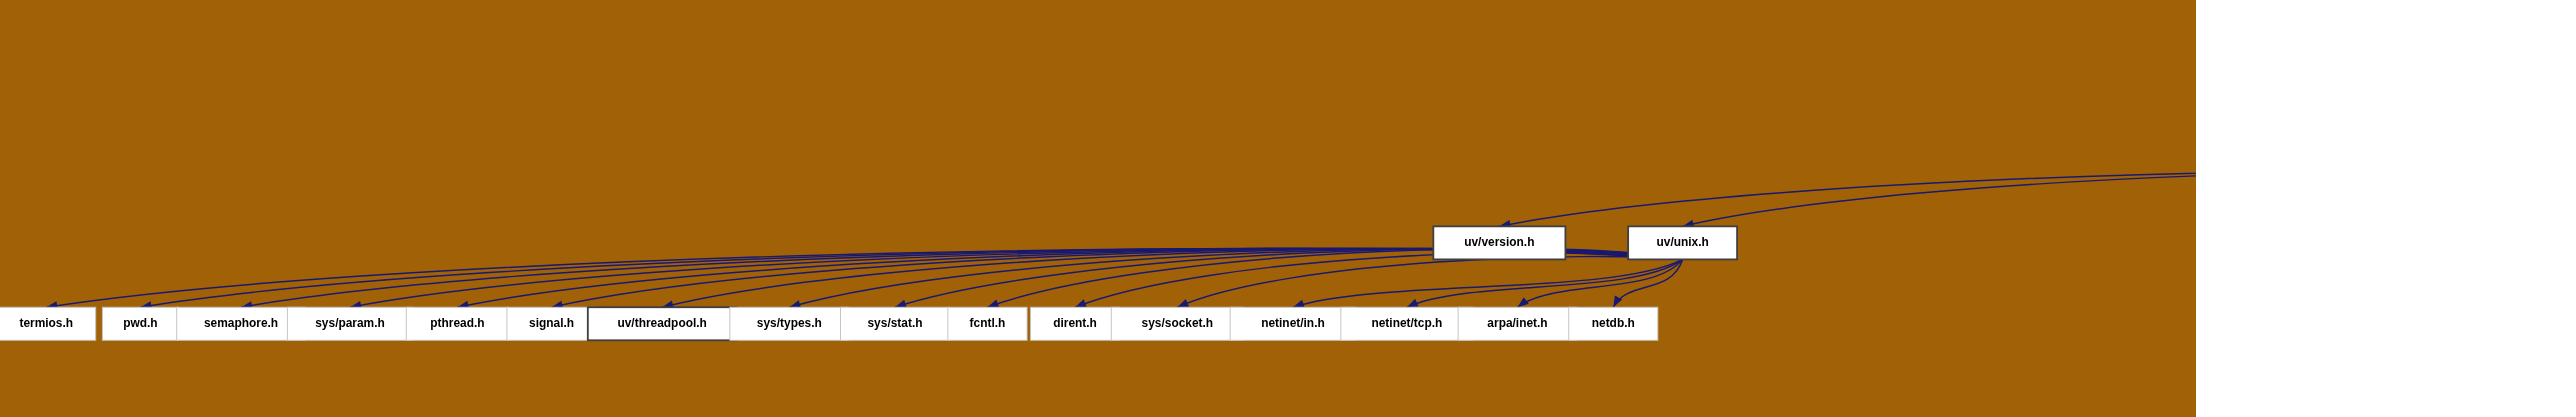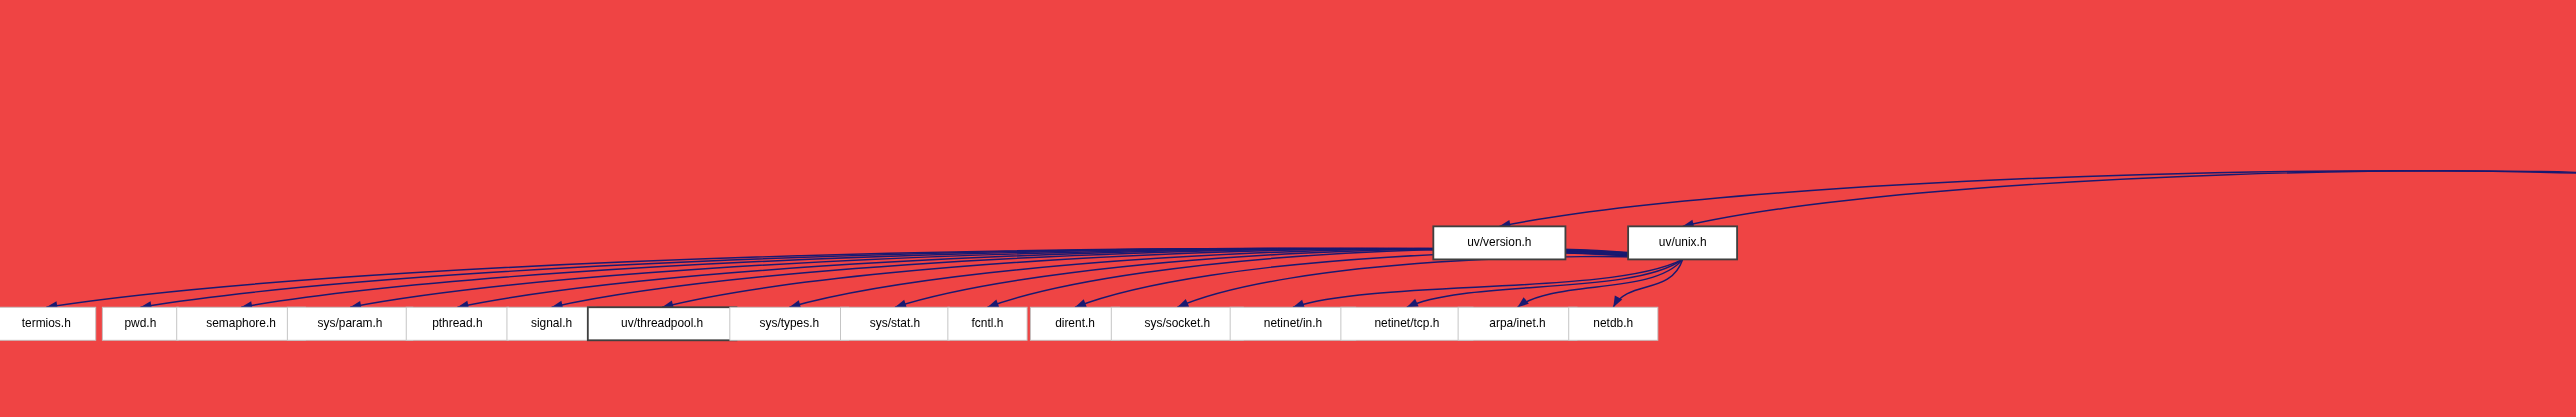--- a/index.html
+++ b/index.html
@@ -1,17 +1,17 @@
 <!DOCTYPE html>
 <html style="font-size:14.7px"><head>
 <meta charset="utf-8">
 <style>
   html,body{margin:0;padding:0;background:#ffffff;}
   body{font-family:"Liberation Sans","DejaVu Sans",sans-serif;}
-  #graph-wrap{position:relative;width:2576px;height:418px;background:#ef4444;overflow:hidden;}
+  #graph-wrap{position:relative;width:2196px;height:418px;background:#a16207;overflow:hidden;font-weight:bold;}
   svg{display:block;}
   .node-box{fill:#ffffff;}
   .node-box.plain{stroke:#c0c0c0;stroke-width:1;}
   .node-box.bold{stroke:#404040;stroke-width:2;}
   .node-box.root{fill:#bfbfbf;stroke:#404040;stroke-width:2;}
   .node-label{font-family:"Liberation Sans","DejaVu Sans",sans-serif;font-size:13px;fill:#000000;text-anchor:middle;dominant-baseline:middle;}
   .edge{fill:none;stroke:#191970;stroke-width:1.6;}
   .edge-head{fill:#191970;stroke:none;}
 </style>
 </head>

